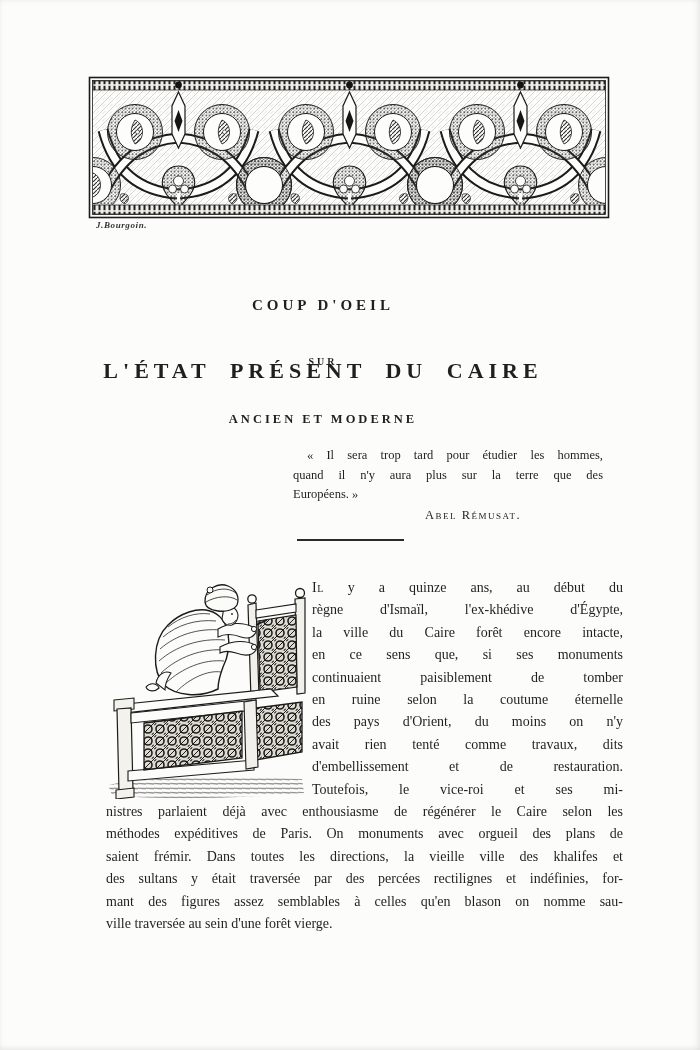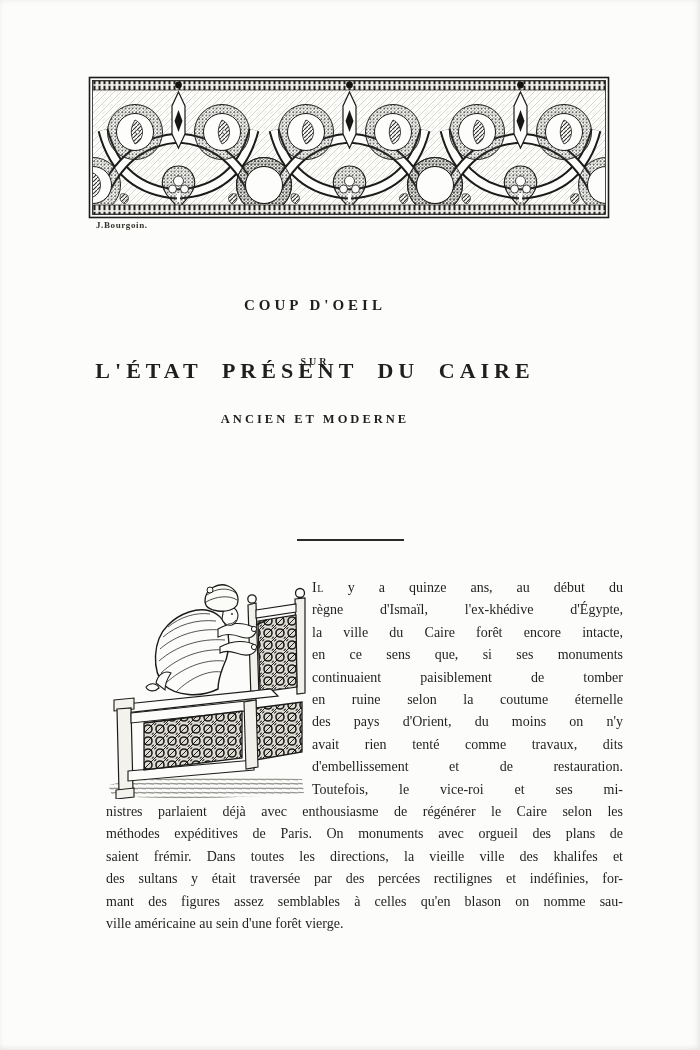--- a/index.html
+++ b/index.html
@@ -5,25 +5,25 @@
   html,body{margin:0;padding:0;background:#e9e7e2;}
   #page{
     position:relative;width:700px;height:1050px;margin:0 auto;
     background:#fcfcfa;color:#201f1d;overflow:hidden;
     font-family:"Liberation Serif", serif;
     box-shadow:inset -3px 0 6px rgba(0,0,0,.06), inset 0 -2px 5px rgba(0,0,0,.05);
   }
   
   .band{position:absolute;left:88px;top:76px;width:522px;height:143px;}
   .signature{
-    position:absolute;left:96px;top:220px;font-size:9px;
+    position:absolute;left:96px;top:220px;font-size:9px;font-style:italic;
     letter-spacing:.6px;color:#35332f;font-weight:bold;
   }
   
-  .tline{position:absolute;left:0;width:630px;text-align:center;white-space:nowrap;}
+  .tline{position:absolute;left:0;width:630px;text-align:center;white-space:nowrap;padding-left:8px;}
   .kicker{top:297px;font-size:15px;font-weight:bold;letter-spacing:4px;}
   .connector{top:335px;font-size:10px;font-weight:bold;letter-spacing:3px;margin-top:21px;}
   .main-title{top:358px;font-size:22px;font-weight:bold;letter-spacing:5px;word-spacing:9px;}
   .subtitle{top:412px;font-size:12.5px;font-weight:600;letter-spacing:3px;}
   
   .epigraph{position:absolute;left:293px;top:446px;width:310px;}
   .ep-ln{font-size:12.5px;line-height:19.5px;text-align:justify;text-align-last:justify;}
   .ep-ln.pend{text-align-last:left;}
   .ep-ln.ind{padding-left:14px;}
   .ep-attr{font-size:12.5px;line-height:19px;padding-left:132px;
@@ -211,20 +211,26 @@
     <rect x="4.5" y="4.5" width="513" height="134" fill="none" stroke="#1b1b19" stroke-width="0.8"></rect>
   </svg>
 
   <div class="signature">J.Bourgoin.</div>
 
   <div class="tline kicker">COUP D'OEIL</div>
   <div class="tline connector">SUR</div>
   <div class="tline main-title">L'ÉTAT PRÉSENT DU CAIRE</div>
   <div class="tline subtitle">ANCIEN ET MODERNE</div>
 
+  <div class="epigraph">
+    <div class="ep-ln ind">« Il sera trop tard pour étudier les hommes,</div>
+    <div class="ep-ln">quand il n'y aura plus sur la terre que des</div>
+    <div class="ep-ln pend">Européens. »</div>
+    <div class="ep-attr">Abel Rémusat.</div>
+  </div>
 
   <div class="rule"></div>
 
   <div class="bodytext">
 
     <svg class="ill-float" viewBox="0 0 200 220" xmlns="http://www.w3.org/2000/svg">
       <defs>
         <pattern id="i-carv" width="12" height="12" patternUnits="userSpaceOnUse">
           <rect width="12" height="12" fill="#dedbd3"></rect>
           <circle cx="6" cy="6" r="4" fill="none" stroke="#1d1d1b" stroke-width="1.6"></circle>
@@ -292,16 +298,16 @@
     <div class="ln">en ruine selon la coutume éternelle</div>
     <div class="ln">des pays d'Orient, du moins on n'y</div>
     <div class="ln">avait rien tenté comme travaux, dits</div>
     <div class="ln">d'embellissement et de restauration.</div>
     <div class="ln ind58">Toutefois, le vice-roi et ses mi-</div>
     <div class="ln">nistres parlaient déjà avec enthousiasme de régénérer le Caire selon les</div>
     <div class="ln">méthodes expéditives de Paris. On monuments avec orgueil des plans de</div>
     <div class="ln">saient frémir. Dans toutes les directions, la vieille ville des khalifes et</div>
     <div class="ln">des sultans y était traversée par des percées rectilignes et indéfinies, for-</div>
     <div class="ln">mant des figures assez semblables à celles qu'en blason on nomme sau-</div>
-    <div class="ln pend">ville américaine au sein d'une forêt vierge.</div>
+    <div class="ln pend">ville traversée au sein d'une forêt vierge.</div>
   </div>
 
 </div>
 
 </body></html>

